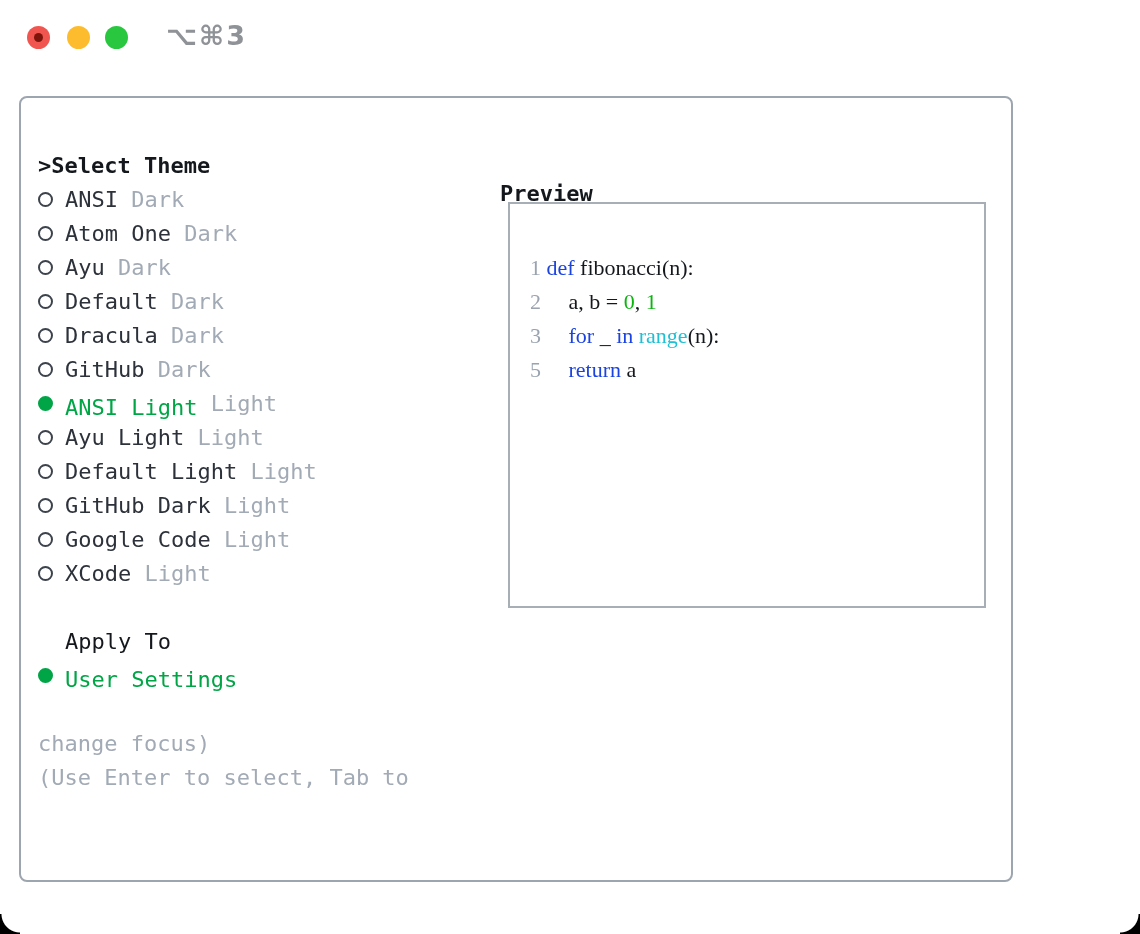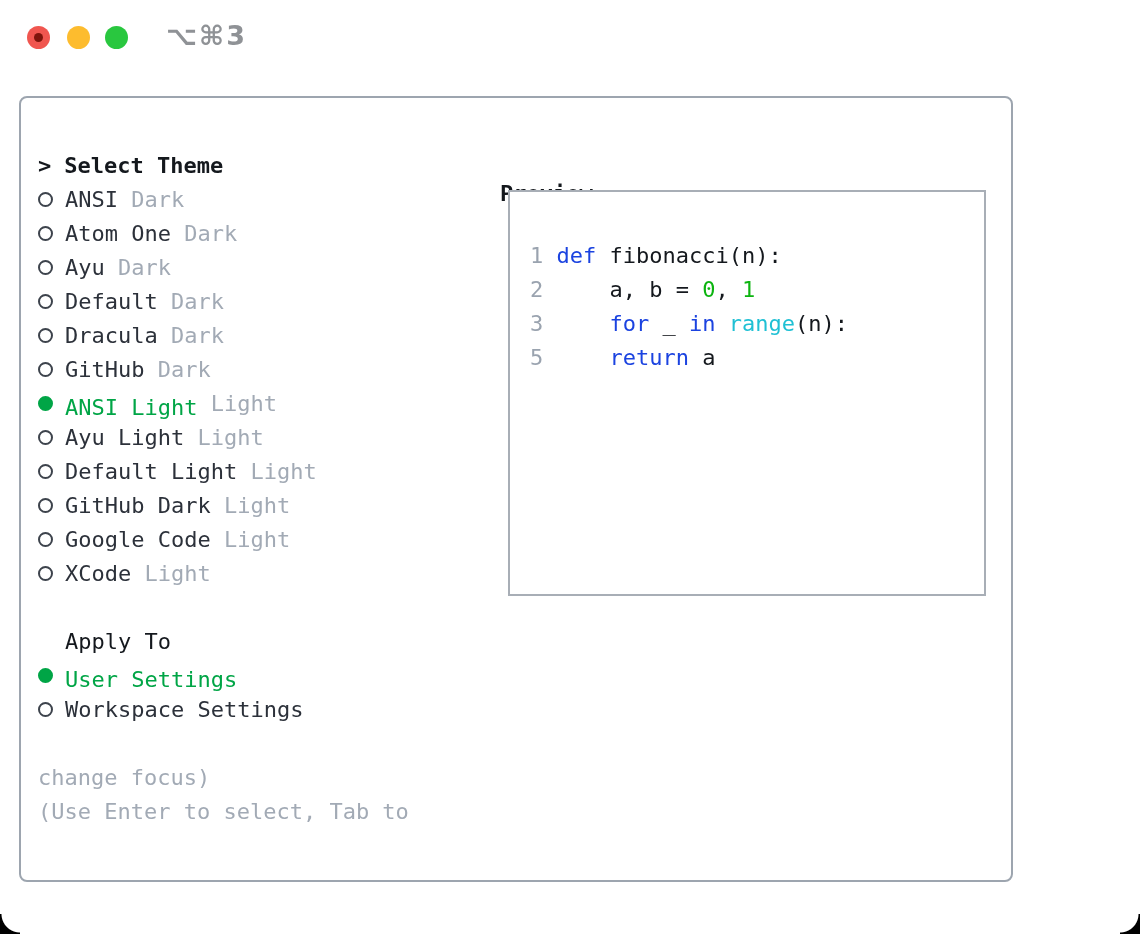--- a/index.html
+++ b/index.html
@@ -24,37 +24,37 @@
 
   
   .panel { position:absolute; left:19px; top:96px; width:994px; height:786px;
     border:2px solid var(--panel-border); border-radius:8px; background:#fff; }
 
   .left-col { position:absolute; left:17px; top:50px; font-size:22px; }
   .row { height:34px; display:flex; align-items:center; white-space:pre; }
   .spacer { height:34px; }
   .title-row { font-weight:bold; color:var(--fg); }
   .title-row .prefix { color:var(--fg); }
-  .title-row .title-text { margin-left:13px; }
+  .title-row .title-text { margin-left:0; }
 
   .marker { width:15px; height:15px; border:2px solid var(--marker); border-radius:50%;
     margin-right:12px; flex:none; background:transparent; }
   .marker.filled { background:var(--selected); border-color:var(--selected); }
   .item .t-name { color:var(--item); }
   .item .t-var { color:var(--gray); }
   .item.selected .t-name { color:var(--selected);margin-top:8px; }
 
   .apply-title { color:var(--fg); padding-left:27px; }
   .hint-line { color:var(--gray); }
 
   
   .preview-title { position:absolute; left:479px; top:50px; height:34px; display:flex;
     align-items:center; font-size:22px; font-weight:bold; color:var(--fg);margin-top:28px; }
-  .preview-box { position:absolute; left:487px; top:92px; width:478px; height:406px;
-    border:2px solid var(--preview-border); background:#fff; padding:47px 0 8px 20px; font-size:22px; }
+  .preview-box { position:absolute; left:487px; top:104px; width:478px; height:406px;
+    border:2px solid var(--preview-border); background:#fff; padding:47px 0 8px 20px; font-size:22px;font-family:Liberation Serif, serif; }
   .pline { height:34px; line-height:34px; white-space:pre; }
   .ln { color:var(--gutter); }
   #diff-block { margin-top:34px; }
   .c-fg { color:var(--fg); }
   .c-blue { color:var(--blue); }
   .c-cyan { color:var(--cyan); }
   .c-green { color:var(--green); }
   .c-gray { color:var(--gray); }
   .c-red { color:var(--red); }
   .c-added { color:var(--added); }
@@ -94,21 +94,20 @@
           <div class="row item"><span class="marker"></span><span class="t-name">Ayu Light</span><span class="t-var"> Light</span></div>
           <div class="row item"><span class="marker"></span><span class="t-name">Default Light</span><span class="t-var"> Light</span></div>
           <div class="row item"><span class="marker"></span><span class="t-name">GitHub Dark</span><span class="t-var"> Light</span></div>
           <div class="row item"><span class="marker"></span><span class="t-name">Google Code</span><span class="t-var"> Light</span></div>
           <div class="row item"><span class="marker"></span><span class="t-name">XCode</span><span class="t-var"> Light</span></div>
         </div>
       <div class="row spacer"></div>
       <div class="row apply-title">Apply To</div>
       <div id="apply-list">
           <div class="row item selected"><span class="marker filled"></span><span class="t-name">User Settings</span></div>
-          <div class="row item"><span class="marker"></span><span class="t-name">Workspace Settings</span></div>
         </div>
       <div class="row spacer"></div>
       <div>
         <div class="row hint-line">change focus)</div>
         <div class="row hint-line">(Use Enter to select, Tab to</div>
       </div>
     </div>
 
     <div class="preview-title">Preview</div>
     <div class="preview-box">

